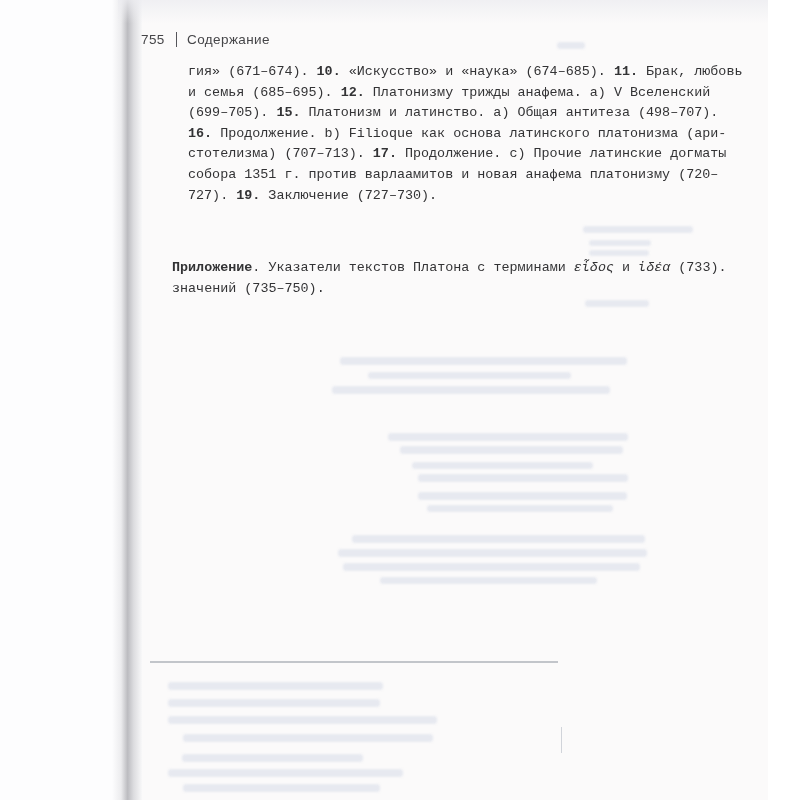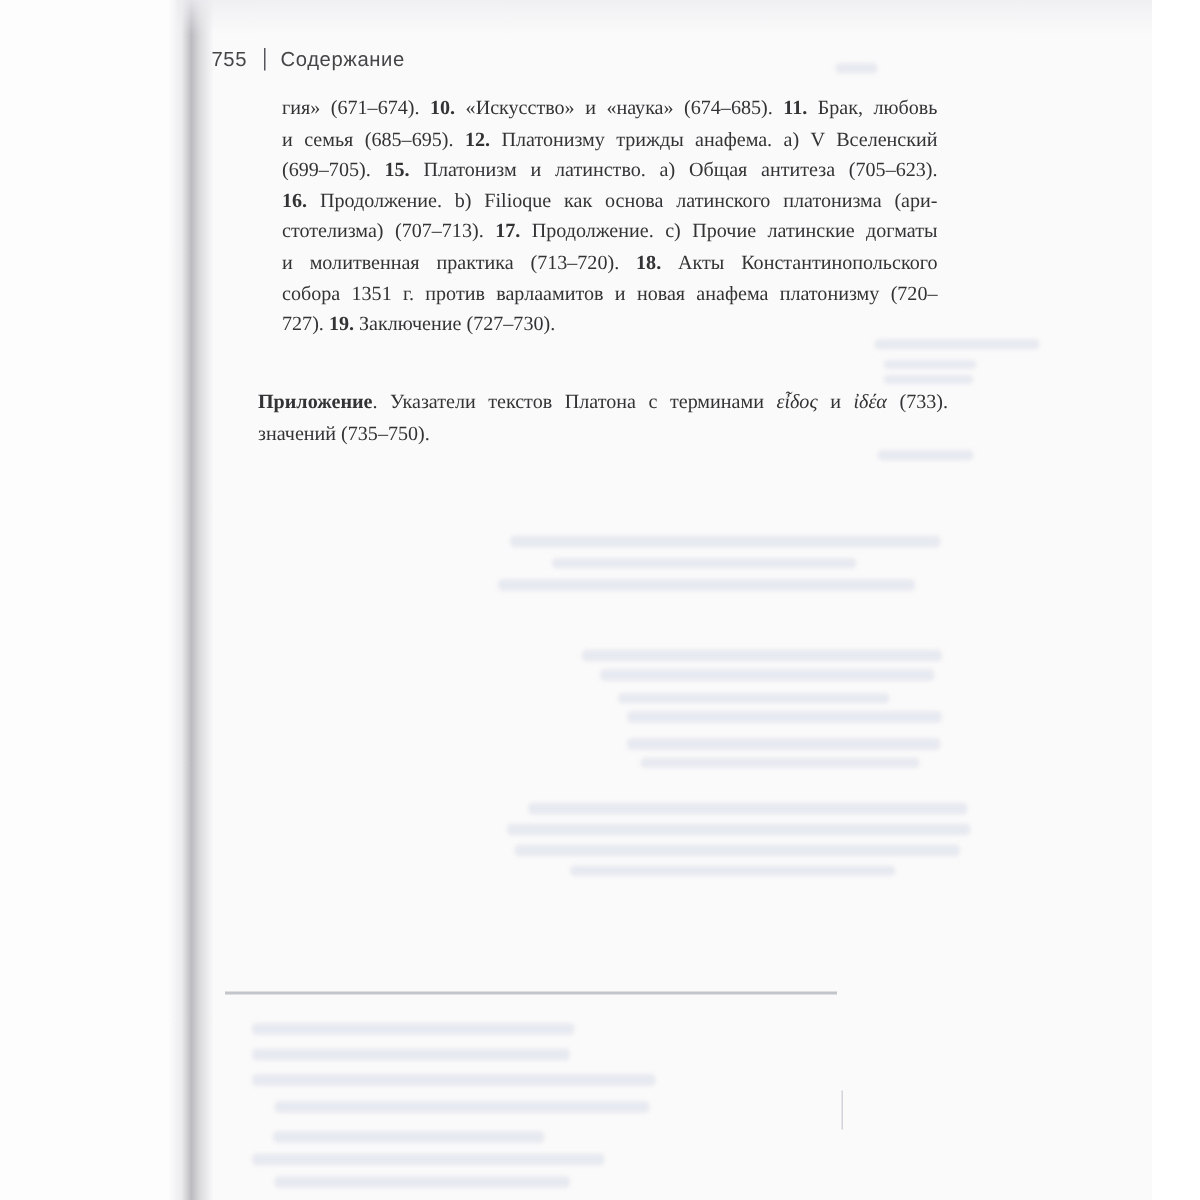--- a/index.html
+++ b/index.html
@@ -24,21 +24,21 @@
     display:flex;align-items:center;
     font-family:"Liberation Sans","DejaVu Sans",sans-serif;
     font-size:13.5px;color:#454548;letter-spacing:.4px;
   }
   #running-head .vbar{width:1.3px;height:15px;background:#55555a;margin:0 10px 0 11px;}
 
   
   .toc-para{position:absolute;font-size:13.4px;color:#333335;}
   .toc-para .line{
     line-height:20.6px;white-space:nowrap;
-    text-align:justify;text-align-last:justify;
+    text-align:justify;text-align-last:justify;font-family:Liberation Mono, monospace;
   }
   .toc-para .line.last{text-align-last:left;}
   .toc-para b{font-weight:bold;}
   .toc-para i{font-style:italic;}
   #toc-continuation{left:188px;top:62px;width:437px;}
   #toc-appendix{left:172px;top:258px;width:460px;}
 
   
   #ghost-layer{position:absolute;left:0;top:0;width:800px;height:800px;pointer-events:none;}
   .ghost-line{position:absolute;background:#e4e7ef;border-radius:3px;filter:blur(1.3px);opacity:.85;}
@@ -88,24 +88,23 @@
 
   <div id="running-head">
     <span>755</span>
     <span class="vbar"></span>
     <span>Содержание</span>
   </div>
 
   <div id="toc-continuation" class="toc-para">
       <div class="line"><span>гия» (671–674). </span><b>10.</b><span> «Искусство» и «наука» (674–685). </span><b>11.</b><span> Брак, любовь</span></div>
       <div class="line"><span>и семья (685–695). </span><b>12.</b><span> Платонизму трижды анафема. a) V Вселенский</span></div>
-      <div class="line"><span>(699–705). </span><b>15.</b><span> Платонизм и латинство. a) Общая антитеза (705–623).</span></div>
+      <div class="line"><span>(699–705). </span><b>15.</b><span> Платонизм и латинство. a) Общая антитеза (498–707).</span></div>
       <div class="line"><b>16.</b><span> Продолжение. b) Filioque как основа латинского платонизма (ари-</span></div>
       <div class="line"><span>стотелизма) (707–713). </span><b>17.</b><span> Продолжение. c) Прочие латинские догматы</span></div>
-      <div class="line"><span>и молитвенная практика (713–720). </span><b>18.</b><span> Акты Константинопольского</span></div>
       <div class="line"><span>собора 1351 г. против варлаамитов и новая анафема платонизму (720–</span></div>
       <div class="line last"><span>727). </span><b>19.</b><span> Заключение (727–730).</span></div>
     </div>
   <div id="toc-appendix" class="toc-para">
       <div class="line"><b>Приложение</b><span>. Указатели текстов Платона с терминами </span><i>εἶδος</i><span> и </span><i>ἰδέα</i><span> (733).</span></div>
       <div class="line last"><span>значений (735–750).</span></div>
     </div>
 
   <div id="page-edge-line"></div>
   <div id="page-corner-tick"></div>

